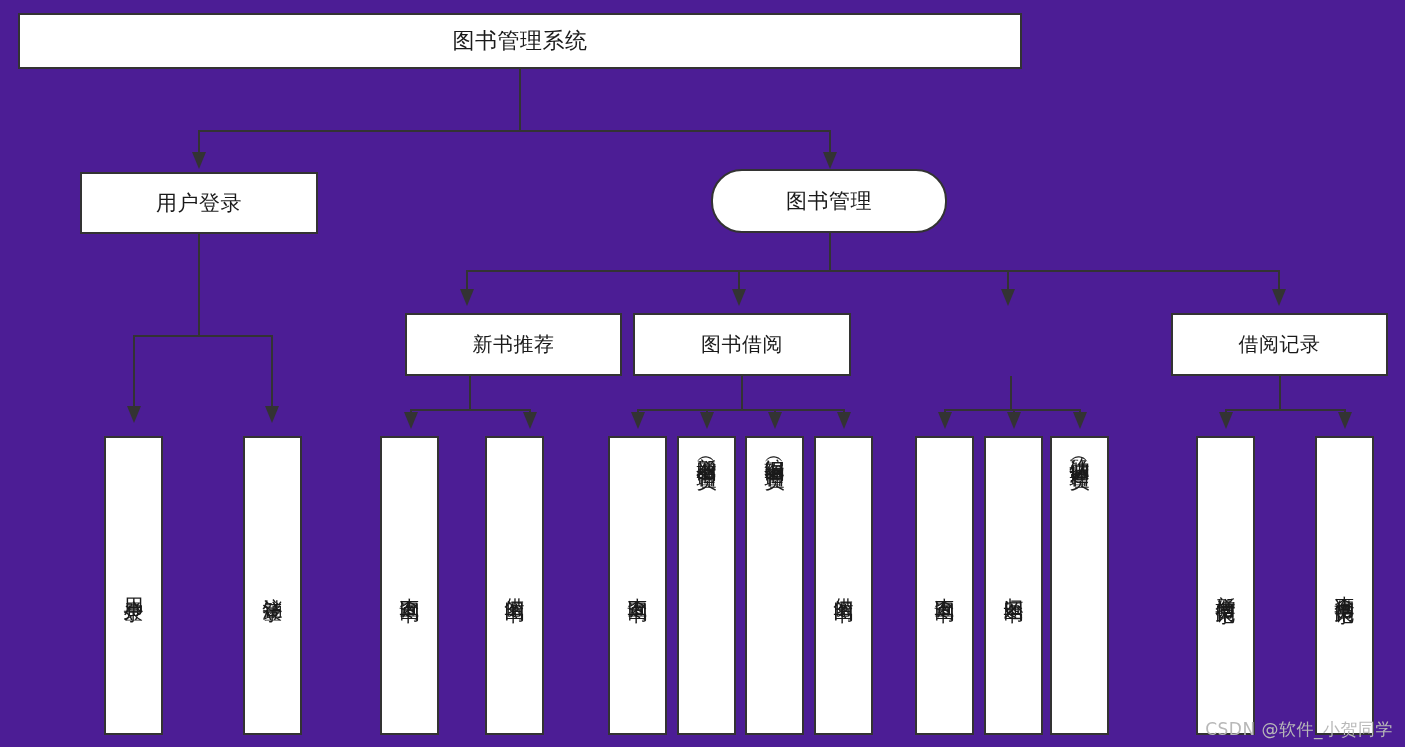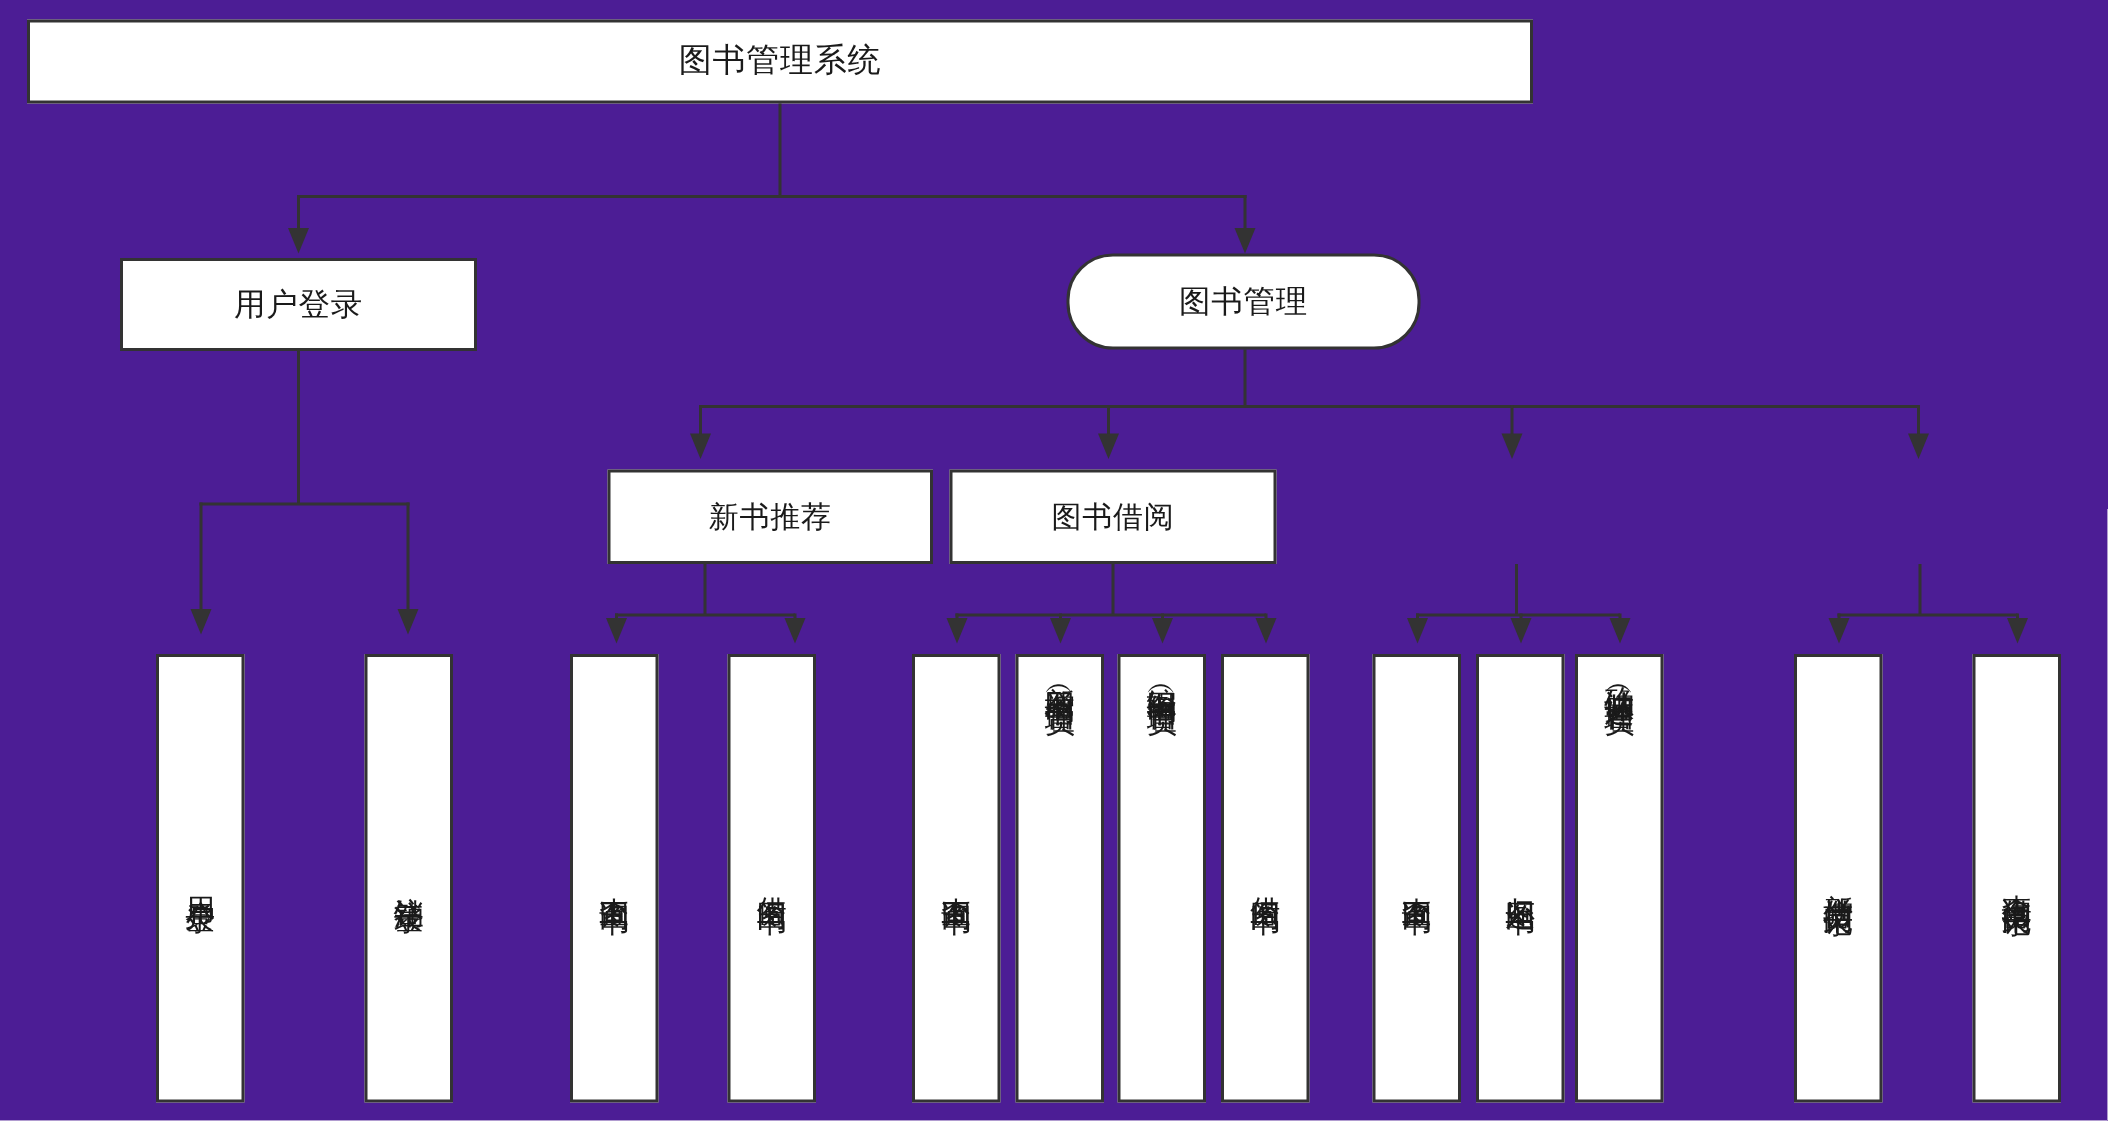--- a/index.html
+++ b/index.html
@@ -124,20 +124,23 @@
 
   <div class="vline" style="left:1278px; top:270px; height:24px;"></div>
   <div class="arrow" style="left:1272px; top:289px;"></div>
 
   <div class="node level2" style="left:361px; top:313px; width:217px; height:63px;margin-left:44px;">
     <span>新书推荐</span>
   </div>
   <div class="node level2" style="left:633px; top:313px; width:218px; height:63px;text-align:right;">
     <span>图书借阅</span>
   </div>
+  <div class="node level2" style="left:1171px; top:313px; width:217px; height:63px;">
+    <span>借阅记录</span>
+  </div>
 
   <div class="vline" style="left:469px; top:376px; height:34px;"></div>
   <div class="hline" style="left:410px; top:409px; width:120px;"></div>
   <div class="vline" style="left:410px; top:409px; height:6px;"></div>
   <div class="arrow" style="left:404px; top:412px;"></div>
   <div class="vline" style="left:529px; top:409px; height:6px;"></div>
   <div class="arrow" style="left:523px; top:412px;"></div>
 
   <div class="vline" style="left:741px; top:376px; height:34px;"></div>
   <div class="hline" style="left:637px; top:409px; width:207px;"></div>
@@ -203,14 +206,15 @@
     <span>确认归还（管理员）</span>
   </div>
 
   <div class="node leaf" style="left:1196px; top:436px; width:59px; height:299px;">
     <span>新增借阅记录</span>
   </div>
   <div class="node leaf" style="left:1315px; top:436px; width:59px; height:299px;">
     <span>查询借阅记录</span>
   </div>
 
+  <div class="watermark">CSDN @软件_小贺同学</div>
 
 </div>
 
 </body></html>

